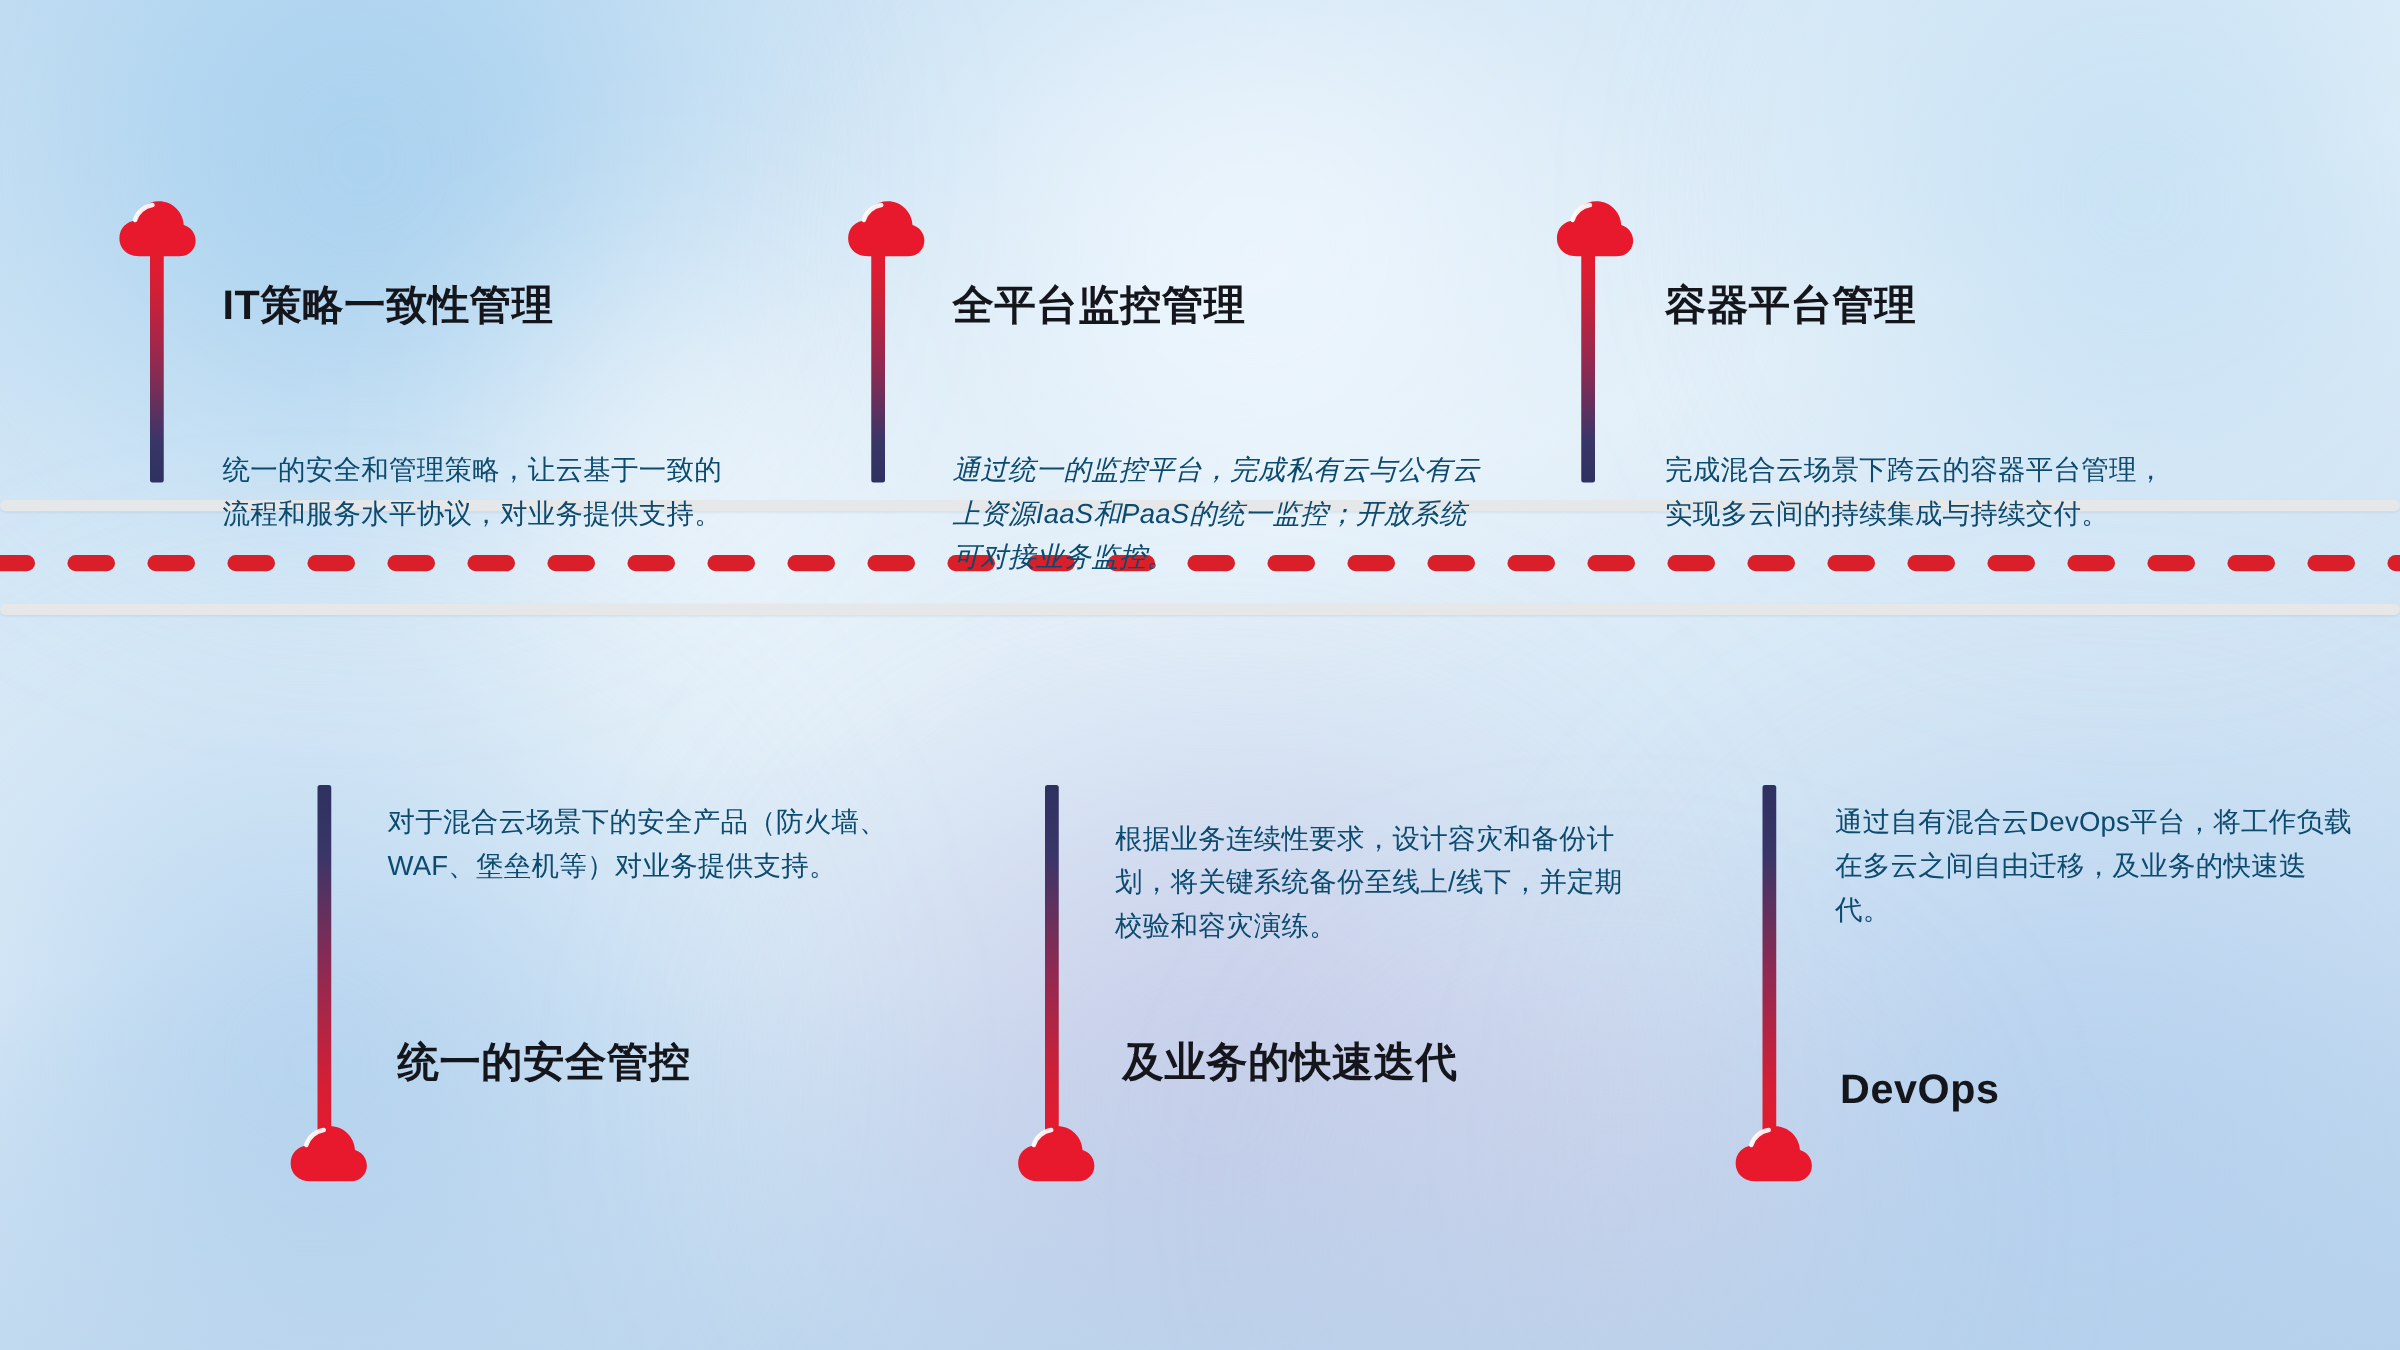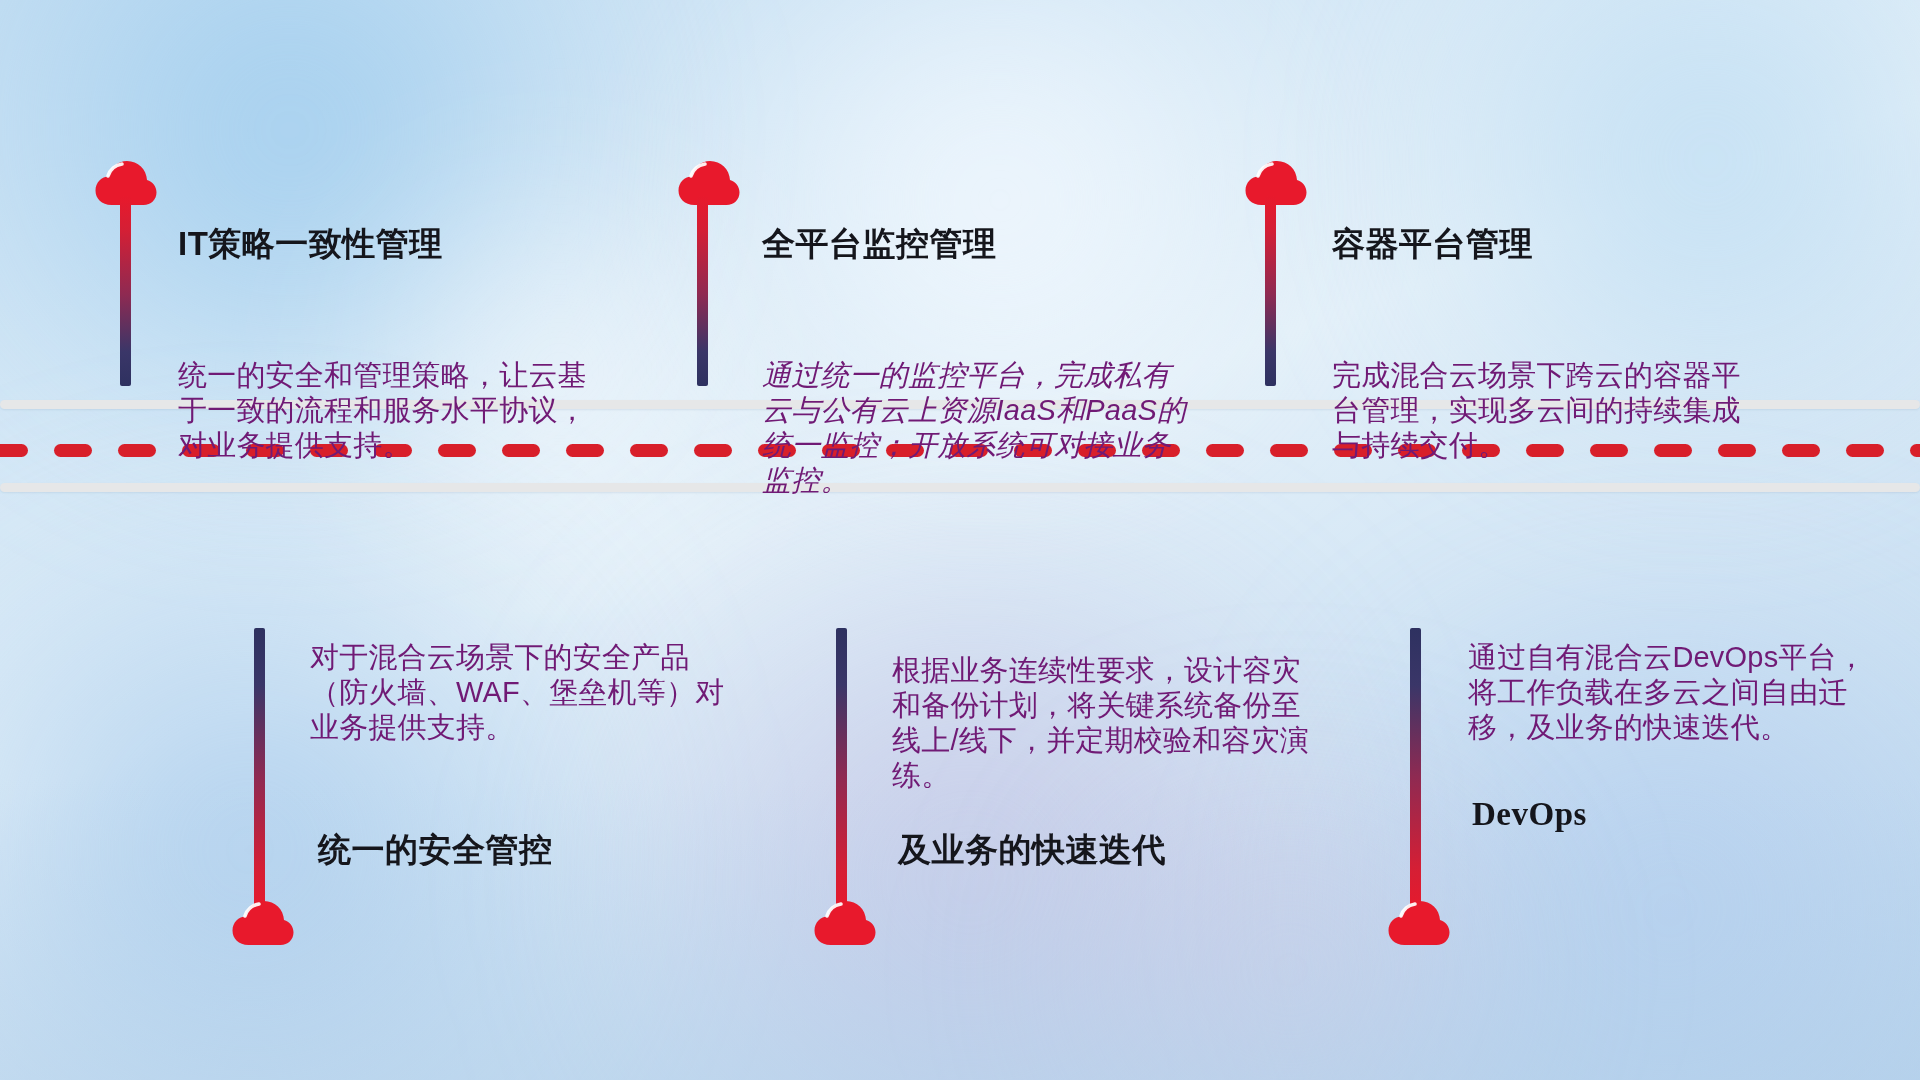--- a/index.html
+++ b/index.html
@@ -63,21 +63,21 @@
 
   .cloud{position:absolute;width:62px;height:46px;}
 
   .title{
     position:absolute;
     font-size:33px;font-weight:700;color:#15161c;
     letter-spacing:.5px;white-space:nowrap;
   }
   .body-text{
     position:absolute;
-    font-size:29px;line-height:35px;color:#701a75;
+    font-size:22px;line-height:35px;color:#0c4a6e;
     letter-spacing:.2px;
   }
   .body-text p{margin:0;}
 </style>
 </head>
 <body>
 
 <div id="stage">
 
   <div class="bg-base"></div>
@@ -197,21 +197,21 @@
                C61.5 39.5 56 45 48.5 45 Z" fill="#e8192c"></path>
       <path d="M13 16 C15 9.5 20.5 5 27 4" stroke="#ffffff" stroke-width="3.6" stroke-linecap="round" fill="none" opacity=".92"></path>
     </svg>
   </div>
 
   <div class="col">
     <div class="body-text" style="left:1468px;top:640px;width:420px;">
       <p>通过自有混合云DevOps平台，将工作负载在多云之间自由迁移，及业务的快速迭代。</p>
     </div>
     <div class="stem up" style="left:1410px;top:628px;height:285px;"></div>
-    <div class="title" style="left:1472px;top:796px;font-family:Liberation Serif, serif;">DevOps</div>
+    <div class="title" style="left:1472px;top:852px;">DevOps</div>
     <svg class="cloud" style="left:1388px;top:900px;" viewBox="0 0 62 46">
       <path d="M16.5 45 C6.5 45 0.5 38.5 0.5 30.5 C0.5 22.5 6.5 16.5 14 16.5
                C15.5 7.5 23 1 32 1 C43 1 51.5 9.5 52 20 C57.5 21.5 61.5 26.5 61.5 32.5
                C61.5 39.5 56 45 48.5 45 Z" fill="#e8192c"></path>
       <path d="M13 16 C15 9.5 20.5 5 27 4" stroke="#ffffff" stroke-width="3.6" stroke-linecap="round" fill="none" opacity=".92"></path>
     </svg>
   </div>
 
 </div>
 

